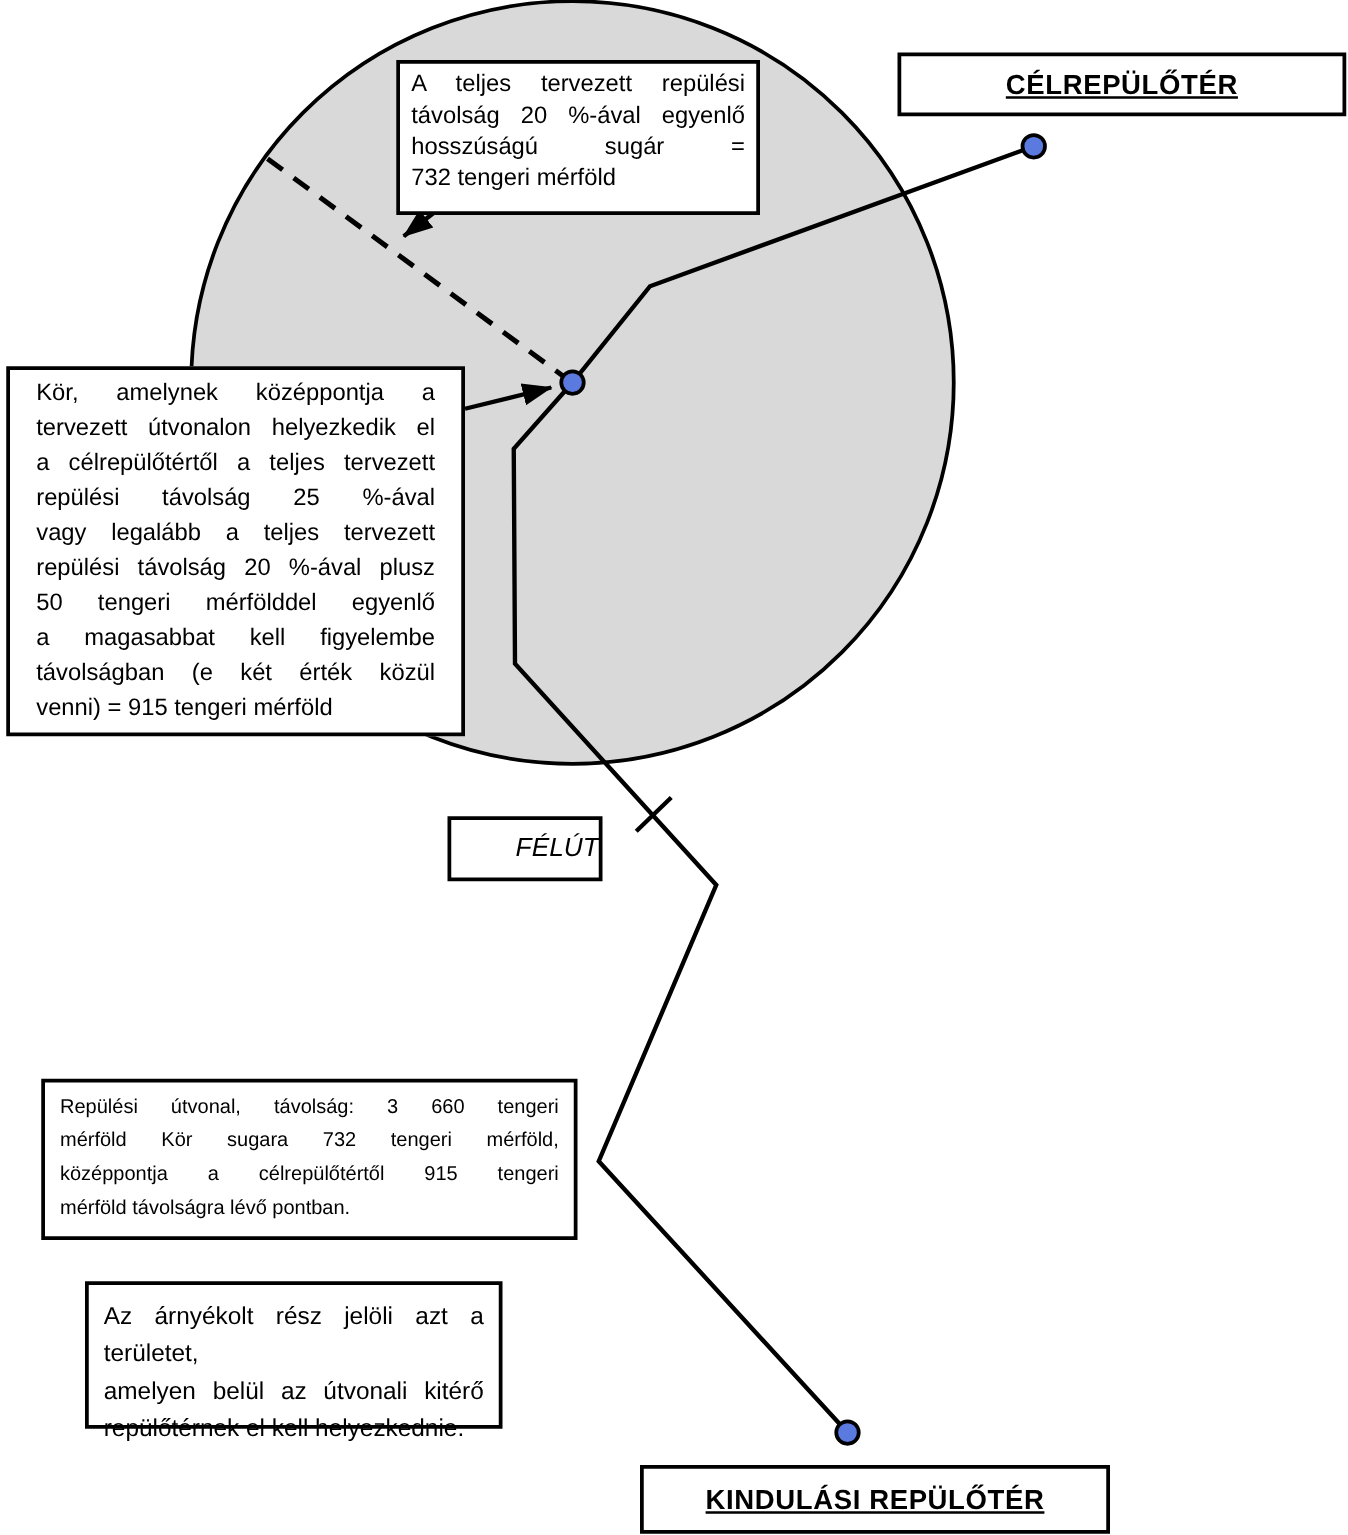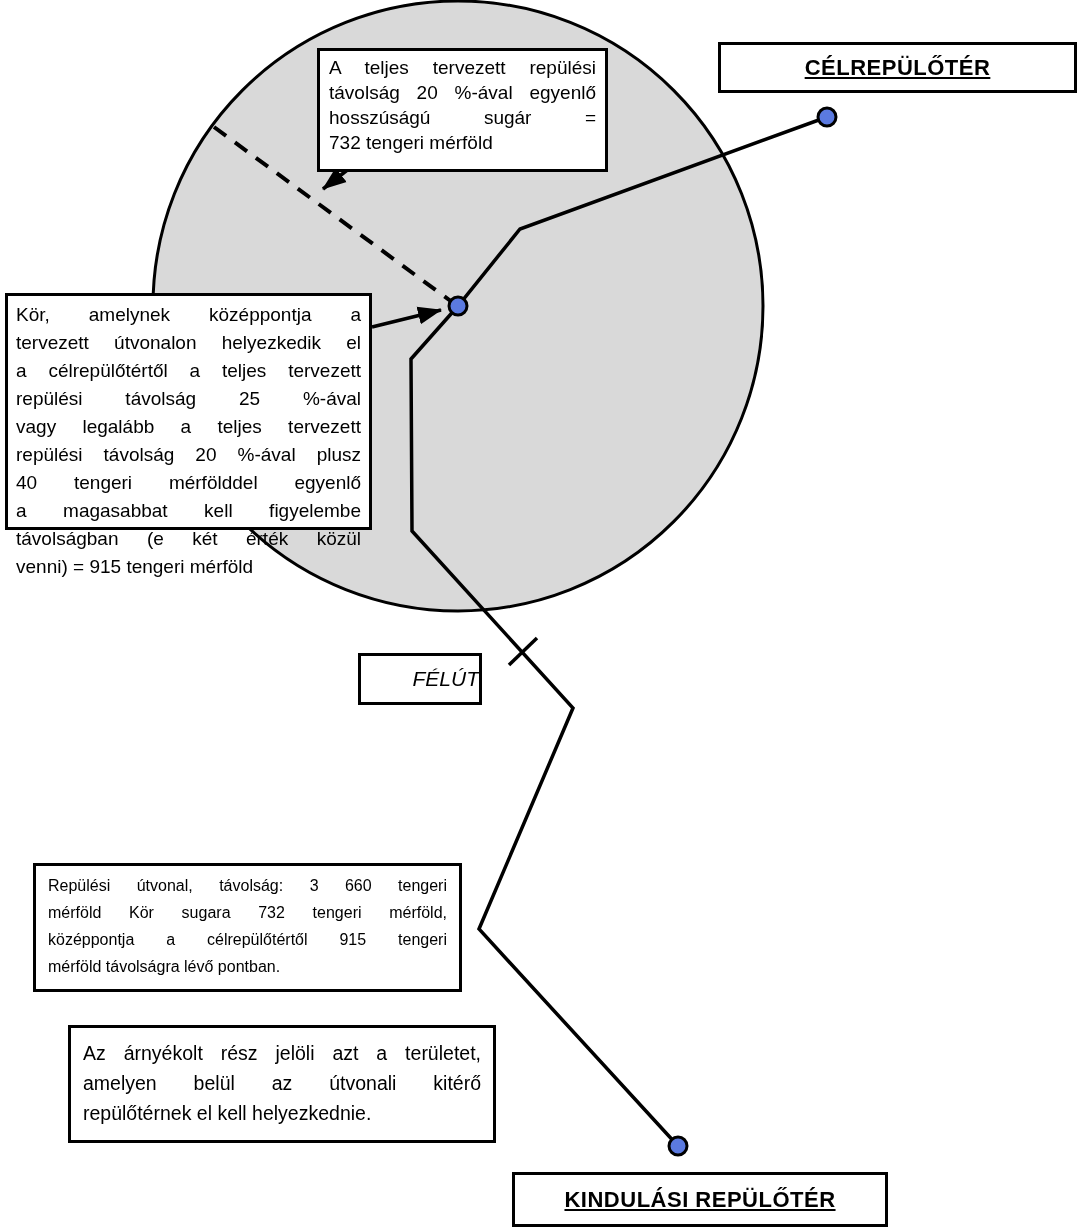--- a/index.html
+++ b/index.html
@@ -33,24 +33,24 @@
     border: 3px solid #000000;
     display: flex;
     align-items: center;
     justify-content: center;
   }
   .label-bold { font-weight: bold; font-size: 22px; letter-spacing: 0.5px; text-decoration: underline; }
   .label-italic { font-style: italic; font-size: 21px; }
 
   .radius-note   { left: 317px; top: 48px;   width: 291px; height: 124px; padding: 4px 9px;  font-size: 19px;   line-height: 25px; }
   .dest-label    { left: 718px; top: 42px;   width: 359px; height: 51px; }
-  .center-note   { left: 5px;   top: 293px;  width: 367px; height: 237px; padding: 5px 8px; font-size: 19px;   line-height: 28px; }
+  .center-note   { left: 5px;   top: 293px;  width: 367px; height: 296px; padding: 5px 21px; font-size: 19px;   line-height: 28px; }
   .halfway-label { left: 358px; top: 653px;  width: 124px; height: 52px; justify-content: flex-end; }
   .route-note    { left: 33px;  top: 863px;  width: 429px; height: 129px; padding: 6px 12px; font-size: 16px;   line-height: 27px; }
-  .shaded-note   { left: 68px;  top: 1025px; width: 428px; height: 118px; padding: 10px 12px; font-size: 19.5px; line-height: 30px; }
+  .shaded-note   { left: 68px;  top: 1025px; width: 334px; height: 118px; padding: 10px 12px; font-size: 19.5px; line-height: 30px; }
   .depart-label  { left: 512px; top: 1172px; width: 376px; height: 55px; }
 </style>
 </head>
 <body>
 
 <div class="stage">
 
   <svg class="diagram-svg" width="1078" height="1228" viewBox="0 0 1078 1228">
     <defs>
       <marker id="ah" markerUnits="userSpaceOnUse" markerWidth="26" markerHeight="22" refX="23" refY="10" orient="auto">
@@ -86,21 +86,21 @@
     <span class="label-bold">CÉLREPÜLŐTÉR</span>
   </div>
 
   <div class="note-box center-note">
       <div class="jl">Kör, amelynek középpontja a</div>
       <div class="jl">tervezett útvonalon helyezkedik el</div>
       <div class="jl">a célrepülőtértől a teljes tervezett</div>
       <div class="jl">repülési távolság 25 %-ával</div>
       <div class="jl">vagy legalább a teljes tervezett</div>
       <div class="jl">repülési távolság 20 %-ával plusz</div>
-      <div class="jl">40 tengeri mérfölddel egyenlő</div>
+      <div class="jl">50 tengeri mérfölddel egyenlő</div>
       <div class="jl">a magasabbat kell figyelembe</div>
       <div class="jl">távolságban (e két érték közül</div>
       <div class="jl jl-last">venni) = 915 tengeri mérföld</div>
     </div>
 
   <div class="label-box halfway-label">
     <span class="label-italic">FÉLÚT</span>
   </div>
 
   <div class="note-box route-note">

